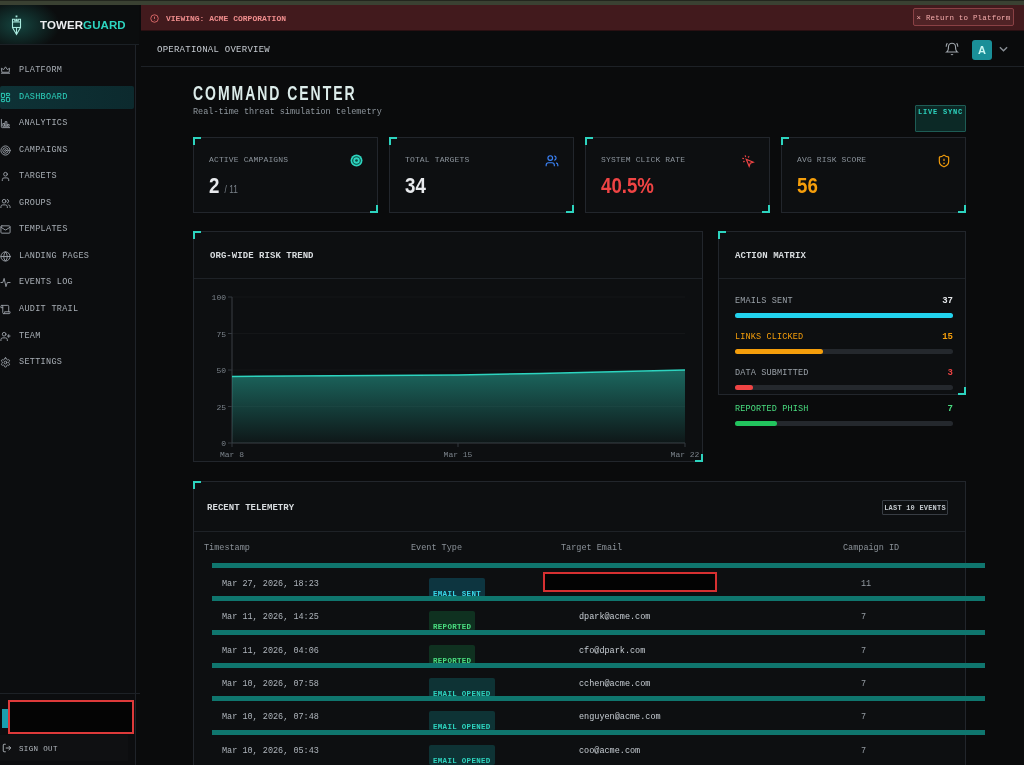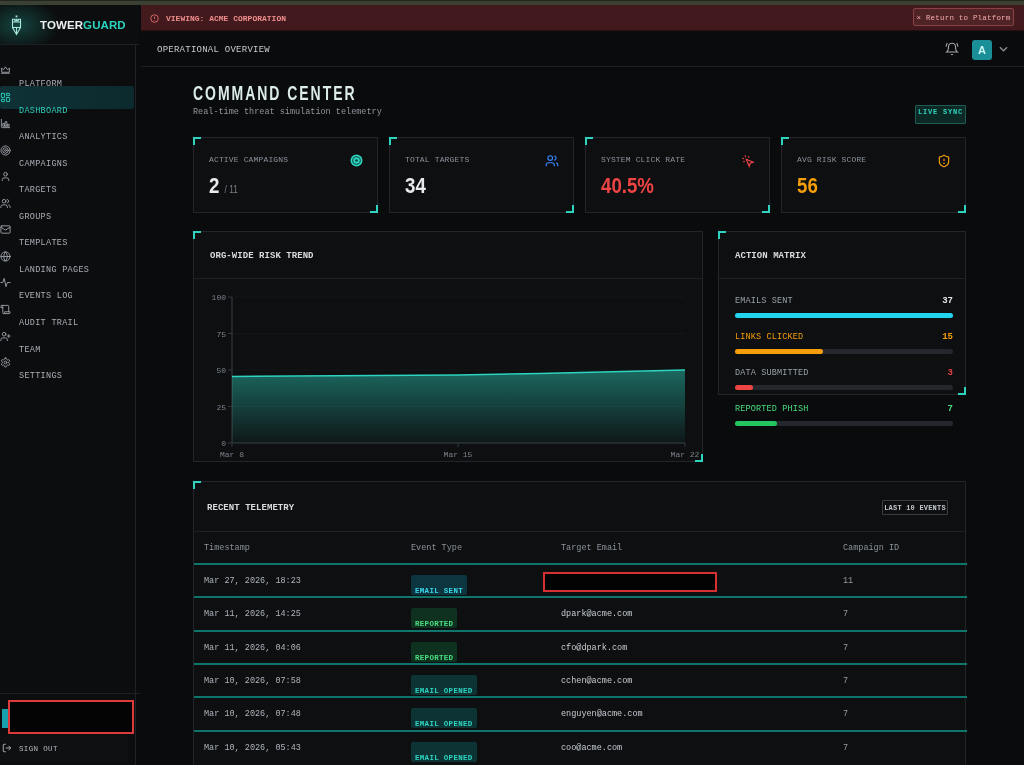--- a/index.html
+++ b/index.html
@@ -13,21 +13,21 @@
   #topstrip .d { position:absolute; left:0; top:0; width:1024px; height:1px; background:#23261e; }
 
   
   #sidebar { left:0; top:5px; width:136px; height:760px; background:#0c0d0f; border-right:1px solid #1f2329; }
   #logo { position:absolute; left:0; top:0; width:139px; height:40px; border-bottom:1px solid #1b2025;
     background:radial-gradient(60px 38px at 18px 20px, rgba(45,212,191,0.28), rgba(45,212,191,0.0) 70%), #0b0d0e; }
   #logo .ttl { position:absolute; left:40px; top:14px; font-size:11.5px; font-weight:bold; letter-spacing:0.1px; color:#eceef0; font-family:'Liberation Sans',sans-serif; white-space:nowrap; }
   #logo .ttl b { color:#2dd4bf; font-weight:bold; }
   .nav { position:absolute; left:0; width:134px; height:23px; border-radius:2px; }
   .nav svg { position:absolute; left:0px; top:6px; }
-  .nav span { position:absolute; left:19px; top:20px; font-size:8.5px; letter-spacing:0.3px; color:#a9afb6; white-space:nowrap; }
+  .nav span { position:absolute; left:19px; top:6px; font-size:8.5px; letter-spacing:0.3px; color:#a9afb6; white-space:nowrap; }
   .nav.act { background:linear-gradient(90deg,#0e3236,#0c2a2e); }
   .nav.act span { color:#2dd4bf; }
   
 
   #sb-div { left:0; top:688px; width:140px; height:1px; background:#1d2126; }
   #sb-teal { left:2px; top:704px; width:6px; height:19px; background:#1a9fae; }
   #redbox1 { left:8px; top:695px; width:126px; height:34px; background:#040404; border:2.5px solid #dd3a3a; }
   #signout { left:0px; top:730px; width:128px; height:26px; background:rgba(255,255,255,0.015); }
   #signout span { position:absolute; left:19px; top:10px; font-size:7.5px; letter-spacing:0.35px; color:#b4bac0; }
   #signout svg { position:absolute; left:2px; top:8px; }
@@ -43,21 +43,21 @@
   #header { left:141px; top:31px; width:883px; height:36px; background:#0a0b0c; border-bottom:1px solid #1d2126; }
   #header .ttl { position:absolute; left:16px; top:14px; font-size:9px; letter-spacing:0.25px; color:#c6cbd1; }
   #bell { position:absolute; left:804px; top:11px; }
   #avatar { position:absolute; left:831px; top:9px; width:20px; height:20px; background:#1a8f98; border-radius:3px;
     color:#c9f6f2; font-size:11px; font-weight:bold; text-align:center; line-height:20px; font-family:"Liberation Sans",sans-serif; }
   #chev { position:absolute; left:858px; top:15px; }
 
   
   #h1 { left:193px; top:82px; font-size:20px; font-weight:bold; letter-spacing:2.8px; color:#dcecea; font-family:"Liberation Sans",sans-serif; transform:scaleX(0.70); transform-origin:left top; white-space:nowrap; }
   #sub { left:193px; top:107px; font-size:8.5px; letter-spacing:0; color:#8f979e; }
-  #livesync { left:915px; top:105px; width:51px; height:19px; border:1px solid #1e5c55; background:#0c2926; border-radius:1px;
+  #livesync { left:915px; top:105px; width:51px; height:27px; border:1px solid #1e5c55; background:#0c2926; border-radius:1px;
     color:#2dd4bf; font-size:7px; font-weight:bold; letter-spacing:0.8px; text-align:center; line-height:12px; white-space:nowrap; }
 
   
   .card { position:absolute; top:137px; width:185px; height:76px; background:#0d0f11; border:1px solid #22262c; }
   .card .lbl { position:absolute; left:15px; top:17px; font-size:8px; letter-spacing:0.15px; color:#8b939b; white-space:nowrap; }
   .card .val { position:absolute; left:15px; top:35px; font-size:22.5px; font-weight:bold; color:#e8eaed; font-family:"Liberation Sans",sans-serif; transform:scaleX(0.83); transform-origin:left top; white-space:nowrap; }
   .card .den { font-size:10px; color:#7a828a; font-weight:normal; }
   .card svg.ic { position:absolute; right:14px; top:16px; }
   .ctl { position:absolute; left:-1px; top:-1px; width:8px; height:8px; border-left:2px solid #2dd4bf; border-top:2px solid #2dd4bf; }
   .cbr { position:absolute; right:-1px; bottom:-1px; width:8px; height:8px; border-right:2px solid #2dd4bf; border-bottom:2px solid #2dd4bf; }
@@ -75,21 +75,21 @@
   .mrow { position:absolute; left:16px; width:218px; }
   .mrow .ml { position:absolute; left:0; top:0; font-size:8.5px; letter-spacing:0.15px; color:#9aa1a8; white-space:nowrap; }
   .mrow .mv { position:absolute; right:0; top:0; font-size:9px; font-weight:bold; color:#e5e7ea; }
   .mrow .track { position:absolute; left:0; top:17px; width:218px; height:5px; background:#24282d; border-radius:3px; }
   .mrow .fill { position:absolute; left:0; top:17px; height:5px; border-radius:3px; }
 
   
   #lastev { position:absolute; right:17px; top:18px; width:66px; height:15px; border:1px solid #383d44; border-radius:1px;
     color:#c3c8cd; font-size:7px; font-weight:bold; letter-spacing:0.2px; text-align:center; line-height:14px; white-space:nowrap; }
   .th { position:absolute; top:61px; font-size:8.5px; color:#8b9299; }
-  .trow { position:absolute; left:0; width:773px; height:33.3px; border-top:2px solid #0f766e; }
+  .trow { position:absolute; left:18px; width:773px; height:33.3px; border-top:5px solid #0f766e; }
   .trow .ts { position:absolute; left:10px; top:11px; font-size:8.5px; color:#aeb4bb; }
   .trow .em { position:absolute; left:367px; top:11px; font-size:8.5px; color:#c8ced4; }
   .trow .cid { position:absolute; left:649px; top:11px; font-size:8.5px; color:#959ca3; }
   .badge { position:absolute; left:217px; top:10px; height:12px; border-radius:2px; font-size:7.5px; font-weight:bold;
     letter-spacing:0.3px; line-height:12px; padding:10px 4px; white-space:nowrap; }
   .b-cyan { background:#0d3540; color:#38d8e8; }
   .b-green { background:#0f3120; color:#4ade80; }
   .b-teal { background:#0e3335; color:#2dd4bf; }
   #redbox2 { position:absolute; left:349px; top:90px; width:174px; height:20px; background:#030303; border:2px solid #d63031; }
 </style>

